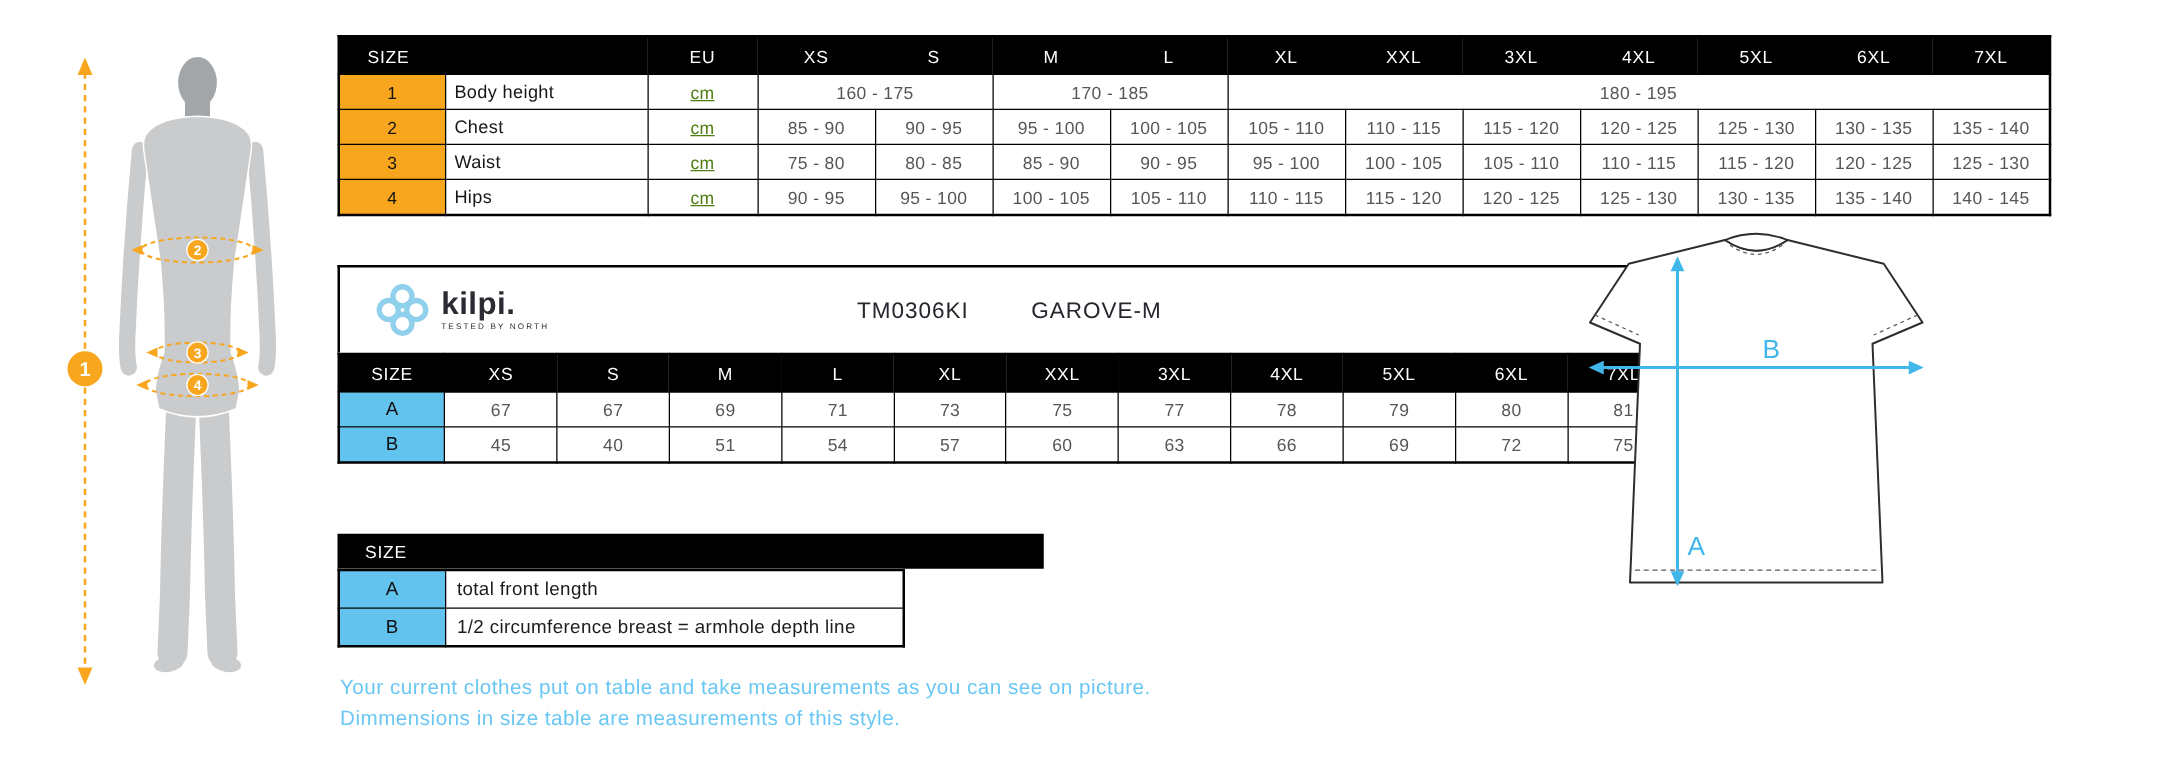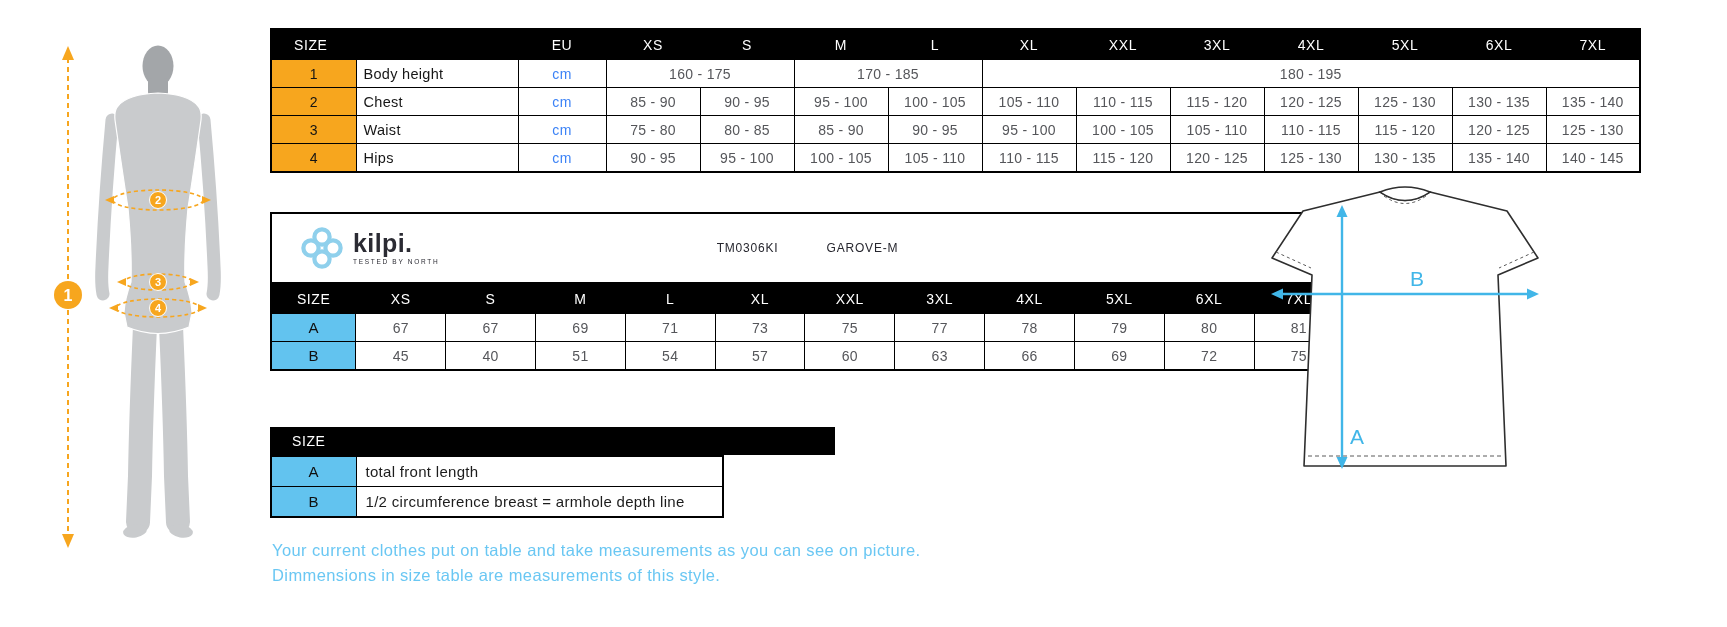--- a/index.html
+++ b/index.html
@@ -13,32 +13,32 @@
           font-family:"Liberation Sans",sans-serif;color:#222;}
   table{border-collapse:collapse;table-layout:fixed;background:#fff;}
   .postable{position:absolute;border:2px solid #000;}
   th{background:#000;color:#fff;font-weight:normal;font-size:14px;letter-spacing:.6px;
      height:27px;border:1px solid #000;text-align:center;vertical-align:middle;}
   th.hl{text-align:left;padding-left:22px;}
   td{border:1px solid #000;height:25px;text-align:center;vertical-align:middle;
      font-size:14px;color:#55565A;letter-spacing:.3px;}
   td.numcell{background:var(--orange);color:#141414;font-size:14px;}
   td.namecell{text-align:left;padding-left:7px;color:#161616;font-size:14.5px;}
-  td.unitcell{color:#3b82f6;}
+  td.unitcell{color:#4d7c0f;text-decoration:underline;}
   td.keycell{background:var(--cellblue);color:#101010;font-size:15px;}
   td.desccell{text-align:left;padding-left:9px;color:#1c1c1c;font-size:15px;height:27px;}
   #legend-table td{height:27px;}
   #product-wrap{position:absolute;left:270px;top:212px;width:1075px;}
   .brand-row{box-sizing:border-box;width:1075px;height:70px;border:2px solid #000;border-bottom:none;
              position:relative;display:flex;align-items:center;background:#fff;}
   .brand{display:flex;align-items:center;gap:9px;padding-left:28px;}
   .brand-text{display:flex;flex-direction:column;line-height:1;}
   .brand-name{font-size:25px;font-weight:bold;color:#2B2B33;letter-spacing:.4px;}
   .brand-tagline{font-size:6.5px;letter-spacing:1.7px;color:#2B2B33;margin-top:3px;}
-  .product-title{position:absolute;left:0;right:0;text-align:center;font-size:12px;
+  .product-title{position:absolute;left:0;right:0;text-align:center;font-size:18px;
                  color:#26262E;letter-spacing:.8px;}
   .product-title span + span{margin-left:44px;}
   #legend-head{position:absolute;left:270px;top:427px;width:565px;height:28px;background:#000;
                color:#fff;font-size:14px;letter-spacing:.6px;display:flex;align-items:center;
                padding-left:22px;box-sizing:border-box;}
   .note{position:absolute;left:272px;color:var(--noteblue);font-size:16.5px;letter-spacing:.4px;}
   .o-fill{fill:var(--orange);}
   .o-stroke{stroke:var(--orange);}
   .b-fill{fill:var(--arrowblue);}
   .b-stroke{stroke:var(--arrowblue);}

